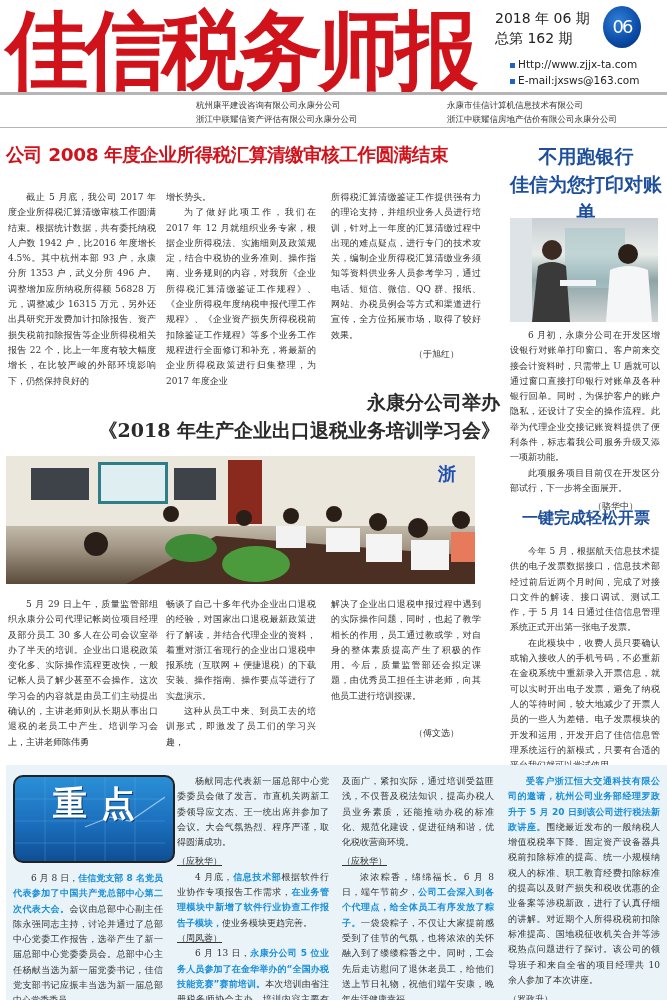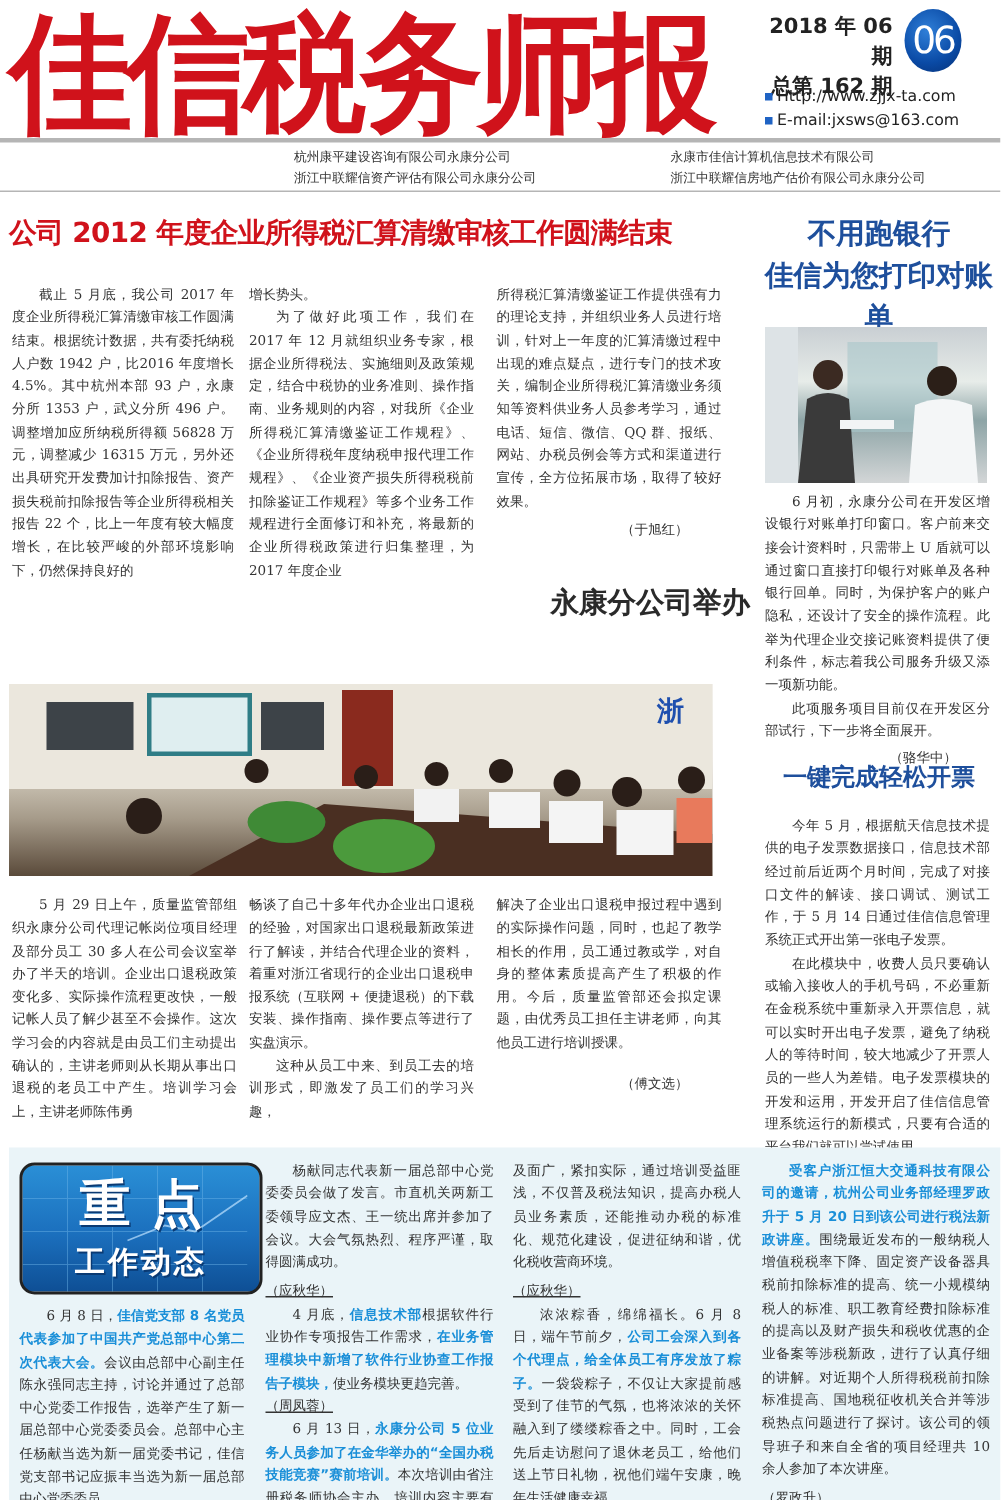--- a/index.html
+++ b/index.html
@@ -1,22 +1,22 @@
 <!DOCTYPE html>
 <html><head>
 <meta charset="utf-8">
 <style>
   * { box-sizing: border-box; margin: 0; padding: 0; }
   html, body { width: 667px; height: 1000px; background: #ffffff; overflow: hidden; }
   body { font-family: "DejaVu Serif", "Liberation Serif", serif; color: #222; position: relative; }
 
   .masthead { position: absolute; left: 0; top: 0; width: 667px; height: 92px; }
   .mast-title { position: absolute; left: 6px; top: 2px; font-family: "DejaVu Serif", serif; font-weight: bold; font-size: 82px; line-height: 90px; color: #d0121b; letter-spacing: -4px; white-space: nowrap; transform: scaleY(1.05); transform-origin: top left; }
-  .issue-info { position: absolute; left: 495px; top: 8px; font-family: "DejaVu Sans", sans-serif; font-size: 14px; line-height: 20px; color: #222; text-align: right; width: 100px; font-weight: bold; }
-  .issue-badge { position: absolute; left: 603px; top: 6px; width: 38px; height: 42px; border-radius: 50%; background: radial-gradient(circle at 40% 35%, #2f7fd8 0%, #0a4aa5 60%, #062f73 100%); color: #fff; font-family: "DejaVu Sans", sans-serif; font-size: 25px; line-height: 42px; text-align: center; letter-spacing: -2px; }
+  .issue-info { position: absolute; left: 495px; top: 8px; font-family: "DejaVu Sans", sans-serif; font-size: 14px; line-height: 20px; color: #222; text-align: left; width: 100px; }
+  .issue-badge { position: absolute; left: 603px; top: 6px; width: 38px; height: 42px; border-radius: 50%; background: radial-gradient(circle at 40% 35%, #2f7fd8 0%, #0a4aa5 60%, #062f73 100%); color: #fff; font-family: "DejaVu Sans", sans-serif; font-size: 18px; line-height: 42px; text-align: center; letter-spacing: -2px; }
   .contacts { position: absolute; left: 510px; top: 56px; font-family: "DejaVu Sans", sans-serif; font-size: 10.5px; line-height: 16px; color: #222; }
   .contacts .bullet { display: inline-block; width: 5px; height: 5px; background: #1f63c4; margin-right: 3px; vertical-align: middle; }
 
   .company-bar { position: absolute; left: 0; top: 92px; width: 667px; height: 36px; border-top: 3px solid #b5b5b5; border-bottom: 1px solid #b5b5b5; font-family: "DejaVu Sans", sans-serif; font-size: 8.5px; color: #333; }
   .company-col { position: absolute; top: 3px; line-height: 14px; white-space: nowrap; }
 
   .headline1 { position: absolute; left: 6px; top: 142px; font-family: "DejaVu Sans", sans-serif; font-weight: bold; font-size: 18.5px; color: #d0121b; white-space: nowrap; letter-spacing: -0.4px; }
 
   .col { position: absolute; font-size: 9px; line-height: 15.3px; color: #333; text-align: justify; }
   .col p { text-indent: 2em; }
@@ -57,21 +57,21 @@
   <div class="company-col" style="left:196px">
     <div>杭州康平建设咨询有限公司永康分公司</div>
     <div>浙江中联耀信资产评估有限公司永康分公司</div>
   </div>
   <div class="company-col" style="left:447px">
     <div>永康市佳信计算机信息技术有限公司</div>
     <div>浙江中联耀信房地产估价有限公司永康分公司</div>
   </div>
 </div>
 
-<div class="headline1">公司 2012 年度企业所得税汇算清缴审核工作圆满结束</div>
+<div class="headline1">公司 2008 年度企业所得税汇算清缴审核工作圆满结束</div>
 
 <div class="col" style="left:8px; top:190px; width:148px;">
   <p>截止 5 月底，我公司 2017 年度企业所得税汇算清缴审核工作圆满结束。根据统计数据，共有委托纳税人户数 1942 户，比2016 年度增长 4.5%。其中杭州本部 93 户，永康分所 1353 户，武义分所 496 户。调整增加应所纳税所得额 56828 万元，调整减少 16315 万元，另外还出具研究开发费加计扣除报告、资产损失税前扣除报告等企业所得税相关报告 22 个，比上一年度有较大幅度增长，在比较严峻的外部环境影响下，仍然保持良好的</p>
 </div>
 <div class="col" style="left:166px; top:190px; width:150px;">
   <div>增长势头。</div>
   <p>为了做好此项工作，我们在 2017 年 12 月就组织业务专家，根据企业所得税法、实施细则及政策规定，结合中税协的业务准则、操作指南、业务规则的内容，对我所《企业所得税汇算清缴鉴证工作规程》、《企业所得税年度纳税申报代理工作规程》、《企业资产损失所得税税前扣除鉴证工作规程》等多个业务工作规程进行全面修订和补充，将最新的企业所得税政策进行归集整理，为 2017 年度企业</p>
 </div>
 <div class="col" style="left:331px; top:190px; width:150px;">
   <div>所得税汇算清缴鉴证工作提供强有力的理论支持，并组织业务人员进行培训，针对上一年度的汇算清缴过程中出现的难点疑点，进行专门的技术攻关，编制企业所得税汇算清缴业务须知等资料供业务人员参考学习，通过电话、短信、微信、QQ 群、报纸、网站、办税员例会等方式和渠道进行宣传，全方位拓展市场，取得了较好效果。</div>
@@ -94,20 +94,21 @@
   </svg>
 </div>
 <div class="col" style="left:510px; top:328px; width:150px;">
   <p>6 月初，永康分公司在开发区增设银行对账单打印窗口。客户前来交接会计资料时，只需带上 U 盾就可以通过窗口直接打印银行对账单及各种银行回单。同时，为保护客户的账户隐私，还设计了安全的操作流程。此举为代理企业交接记账资料提供了便利条件，标志着我公司服务升级又添一项新功能。</p>
   <p>此项服务项目目前仅在开发区分部试行，下一步将全面展开。</p>
   <div class="byline" style="margin-top:3px">（骆华中）</div>
 </div>
 
 <div class="headline2">
   <div>永康分公司举办</div>
+  <div>《2018 年生产企业出口退税业务培训学习会》</div>
 </div>
 <div class="photo photo-training">
   <svg width="469" height="128" viewBox="0 0 469 128">
     <rect x="0" y="0" width="469" height="70" fill="#ebe7dd"></rect>
     <rect x="25" y="12" width="58" height="32" fill="#3d4348"></rect>
     <rect x="92" y="6" width="70" height="42" fill="#2f7d86"></rect>
     <rect x="95" y="9" width="64" height="36" fill="#dfeef0"></rect>
     <rect x="168" y="12" width="42" height="32" fill="#3d4348"></rect>
     <rect x="222" y="4" width="34" height="64" fill="#8a2a1e"></rect>
     <text x="432" y="24" font-family="DejaVu Sans, sans-serif" font-size="18" font-weight="bold" fill="#1e4fae">浙</text>
@@ -131,21 +132,21 @@
 </div>
 <div class="col" style="left:8px; top:597px; width:150px;">
   <p>5 月 29 日上午，质量监管部组织永康分公司代理记帐岗位项目经理及部分员工 30 多人在公司会议室举办了半天的培训。企业出口退税政策变化多、实际操作流程更改快，一般记帐人员了解少甚至不会操作。这次学习会的内容就是由员工们主动提出确认的，主讲老师则从长期从事出口退税的老员工中产生。培训学习会上，主讲老师陈伟勇</p>
 </div>
 <div class="col" style="left:166px; top:597px; width:150px;">
   <div>畅谈了自己十多年代办企业出口退税的经验，对国家出口退税最新政策进行了解读，并结合代理企业的资料，着重对浙江省现行的企业出口退税申报系统（互联网 + 便捷退税）的下载安装、操作指南、操作要点等进行了实盘演示。</div>
   <p>这种从员工中来、到员工去的培训形式，即激发了员工们的学习兴趣，</p>
 </div>
 <div class="col" style="left:331px; top:597px; width:150px;">
   <div>解决了企业出口退税申报过程中遇到的实际操作问题，同时，也起了教学相长的作用，员工通过教或学，对自身的整体素质提高产生了积极的作用。今后，质量监管部还会拟定课题，由优秀员工担任主讲老师，向其他员工进行培训授课。</div>
-  <div class="byline" style="margin-top:12px">（傅文选）</div>
+  <div class="byline" style="margin-top:22px">（傅文选）</div>
 </div>
 
 <div class="side-title" style="left:505px; top:503px; width:162px; font-size:16px; line-height:30px;text-align:center;">一键完成轻松开票</div>
 <div class="col" style="left:510px; top:544px; width:150px;">
   <p>今年 5 月，根据航天信息技术提供的电子发票数据接口，信息技术部经过前后近两个月时间，完成了对接口文件的解读、接口调试、测试工作，于 5 月 14 日通过佳信信息管理系统正式开出第一张电子发票。</p>
   <p>在此模块中，收费人员只要确认或输入接收人的手机号码，不必重新在金税系统中重新录入开票信息，就可以实时开出电子发票，避免了纳税人的等待时间，较大地减少了开票人员的一些人为差错。电子发票模块的开发和运用，开发开启了佳信信息管理系统运行的新模式，只要有合适的平台我们就可以尝试使用。</p>
   <div class="byline" style="margin-top:2px">（周凤蓉）</div>
 </div>
 
 <div class="bottom-panel"></div>
@@ -156,21 +157,20 @@
         <line x1="0" y1="44" x2="150" y2="44"></line>
         <line x1="0" y1="66" x2="150" y2="66"></line>
       <line x1="30" y1="0" x2="30" y2="88"></line>
         <line x1="60" y1="0" x2="60" y2="88"></line>
         <line x1="90" y1="0" x2="90" y2="88"></line>
         <line x1="120" y1="0" x2="120" y2="88"></line>
     </g>
     <polyline points="70,50 95,40 115,44 150,20" fill="none" stroke="#bfe3ff" stroke-width="1.2" opacity="0.7"></polyline>
   </svg>
   <div class="focus-big">重点</div>
-  <div class="focus-small">工作动态</div>
 </div>
 
 <div class="col" style="left:13px; top:871px; width:150px;">
   <p><span>6 月 8 日，</span><span class="hl">佳信党支部 8 名党员代表参加了中国共产党总部中心第二次代表大会。</span><span>会议由总部中心副主任陈永强同志主持，讨论并通过了总部中心党委工作报告，选举产生了新一届总部中心党委委员会。总部中心主任杨献当选为新一届党委书记，佳信党支部书记应振丰当选为新一届总部中心党委委员。</span></p>
 </div>
 
 <div class="col" style="left:177px; top:774px; width:152px;">
   <p>杨献同志代表新一届总部中心党委委员会做了发言。市直机关两新工委领导应文杰、王一统出席并参加了会议。大会气氛热烈、程序严谨，取得圆满成功。</p>
   <div class="byline-mid" style="margin-top:4px">（应秋华）</div>
   <p><span>4 月底，</span><span class="hl">信息技术部</span><span>根据软件行业协作专项报告工作需求，</span><span class="hl">在业务管理模块中新增了软件行业协查工作报告子模块，</span><span>使业务模块更趋完善。</span></p>

